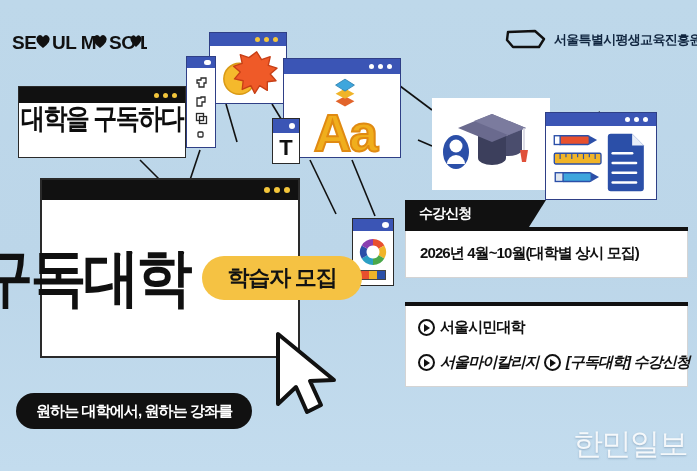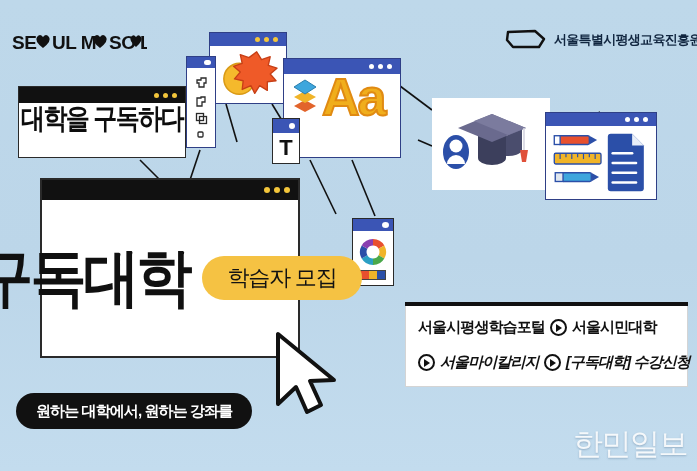--- a/index.html
+++ b/index.html
@@ -49,39 +49,39 @@
 
   
   #card-hero{left:40px;top:178px;width:260px;height:180px;border-width:2px;}
   #card-hero .bar{height:20px;}
   #card-hero .dot{width:6px;height:6px;}
   #card-hero .body{position:absolute;left:0;top:20px;right:0;bottom:0;
     display:flex;flex-direction:row;align-items:center;justify-content:center;gap:12px;}
   #hero-title{font-size:56px;font-weight:bold;color:#101010;letter-spacing:-3px;
     line-height:1;white-space:nowrap;transform:scaleY(1.12);}
   #hero-badge{background:#f5c243;border-radius:22px;padding:7px 26px;
-    font-size:22px;font-weight:normal;color:#121212;letter-spacing:-1.2px;white-space:nowrap;}
+    font-size:22px;font-weight:bold;color:#121212;letter-spacing:-1.2px;white-space:nowrap;}
 
   
   #win-burst{left:209px;top:32px;width:78px;height:72px;border-width:1.6px;}
   #win-burst .bar{height:13px;background:#3b55b5;}
   #win-burst .canvas{position:absolute;left:0;top:13px;right:0;bottom:0;}
 
   
   #panel-shapes{left:186px;top:56px;width:30px;height:92px;}
   #panel-shapes .bar{height:11px;background:#3b55b5;justify-content:flex-end;}
   #panel-shapes .bar .pill{width:7px;height:5px;border-radius:3px;background:#ffffff;margin-right:4px;}
   #panel-shapes .tools{position:absolute;left:0;top:11px;right:0;bottom:0;
     display:flex;flex-direction:column;align-items:center;justify-content:space-evenly;padding:3px 0;}
 
   
   #win-aa{left:283px;top:58px;width:118px;height:100px;}
   #win-aa .bar{height:15px;background:#3b55b5;}
   #win-aa .canvas{position:absolute;left:0;top:15px;right:0;bottom:0;
-    display:flex;padding-left:6px;gap:2px;}
+    display:flex;align-items:center;padding-left:6px;gap:2px;flex-direction:column;}
   #aa-text{font-size:52px;font-weight:bold;color:#f0ae1c;line-height:0.9;
     -webkit-text-stroke:2px #e08a12;letter-spacing:-2px;}
 
   
   #win-t{left:272px;top:118px;width:28px;height:46px;}
   #win-t .bar{height:14px;background:#3b55b5;justify-content:flex-end;}
   #win-t .bar .pill{width:6px;height:6px;border-radius:50%;background:#ffffff;margin-right:4px;}
   #win-t .canvas{position:absolute;left:0;top:14px;right:0;bottom:0;
     display:flex;align-items:center;justify-content:center;}
   #win-t .canvas span{font-size:22px;font-weight:bold;color:#111;line-height:1;}
@@ -365,26 +365,34 @@
   <div class="abs" id="cursor">
     <svg width="72" height="86" viewBox="0 0 72 86" aria-hidden="true">
       <path d="M6 4 L6 74 L24 57 L35 82 L49 75 L38 51 L62 50 Z" fill="#ffffff" stroke="#111111" stroke-width="4" stroke-linejoin="round"></path>
     </svg>
   </div>
 
   <div class="abs" id="tagline">
     <span class="t">원하는 대학에서, 원하는 강좌를</span>
   </div>
 
+  <div class="info" id="info-apply">
+    <div class="tab">
+      <span class="lbl">수강신청</span>
+    </div>
+    <div class="rule"></div>
+    <div class="panel">
+      <div class="line">2026년 4월~10월(대학별 상시 모집)</div>
+    </div>
+  </div>
 
   <div class="info" id="info-how">
     <div class="rule"></div>
     <div class="panel">
       <div class="row">
-        <span>서울시평생학습포털</span>
         <span class="play">
             <i></i>
           </span>
         <span>서울시민대학</span>
       </div>
       <div class="row">
         <span class="play">
             <i></i>
           </span>
         <span>서울마이칼리지</span>

